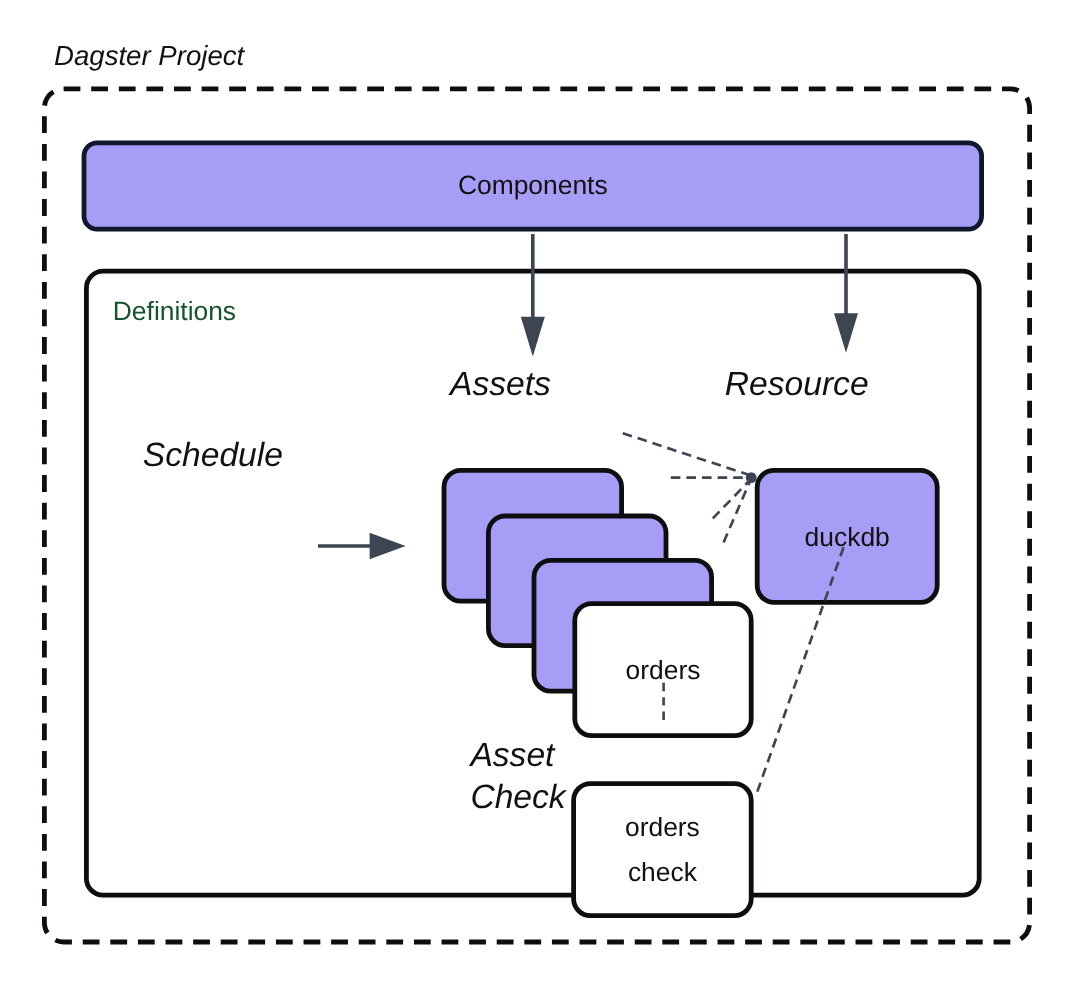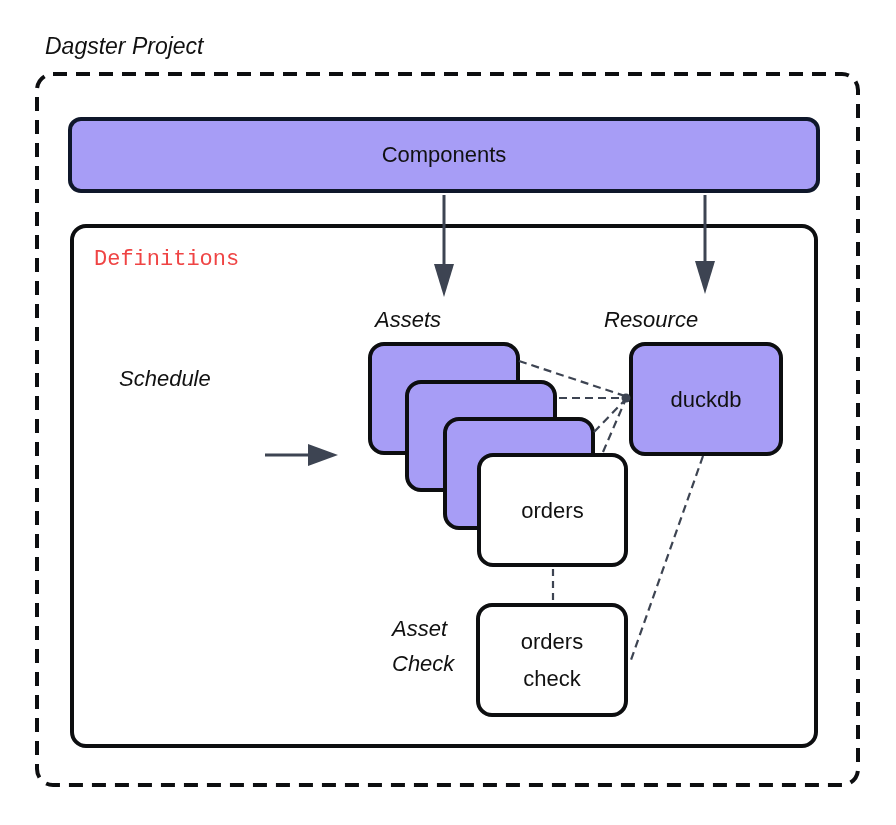--- a/index.html
+++ b/index.html
@@ -21,21 +21,21 @@
     top: 33px;
     font-size: 23px;
     font-style: italic;
     font-weight: 500;
     color: #111111;
     white-space: nowrap;
     z-index: 2;
   }
   .group-label {
     position: absolute;
-    font-size: 22px;
+    font-size: 28px;
     font-style: italic;
     font-weight: 500;
     color: #111111;
     white-space: nowrap;
     z-index: 4;
     line-height: 35px;
   }
   .definitions-box {
     position: absolute;
     left: 70px;
@@ -45,24 +45,23 @@
     background: #ffffff;
     border: 4px solid #0d0e10;
     border-radius: 16px;
     z-index: 1;
   }
   .definitions-label {
     position: absolute;
     left: 94px;
     top: 247px;
     font-size: 22px;
-    color: #ef4444;
+    color: #14532d;
     z-index: 2;
     font-style: normal;
-    font-family: Liberation Mono, monospace;
   }
   .components-bar {
     position: absolute;
     left: 68px;
     top: 117px;
     width: 752px;
     height: 76px;
     background: var(--purple);
     border: 4px solid #0f172a;
     border-radius: 13px;
@@ -79,20 +78,21 @@
     border-radius: 16px;
     display: flex;
     flex-direction: column;
     align-items: center;
     justify-content: center;
     font-size: 22px;
     line-height: 37px;
     text-align: center;
     color: #111111;
     background: #ffffff;
+    margin-top: 48px;
   }
   .node.purple { background: var(--purple); }
   .svg-layer {
     position: absolute;
     left: 0;
     top: 0;
     width: 896px;
     height: 825px;
     z-index: 5;
     pointer-events: none;

